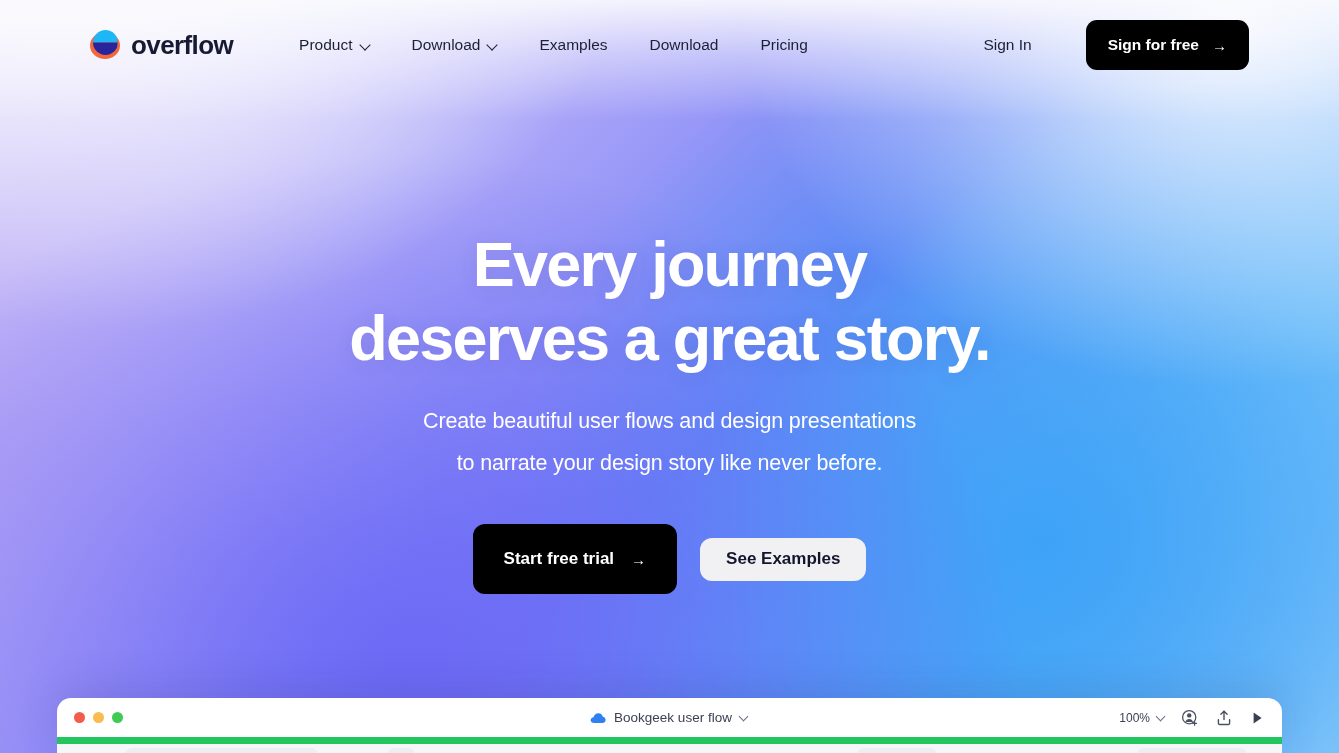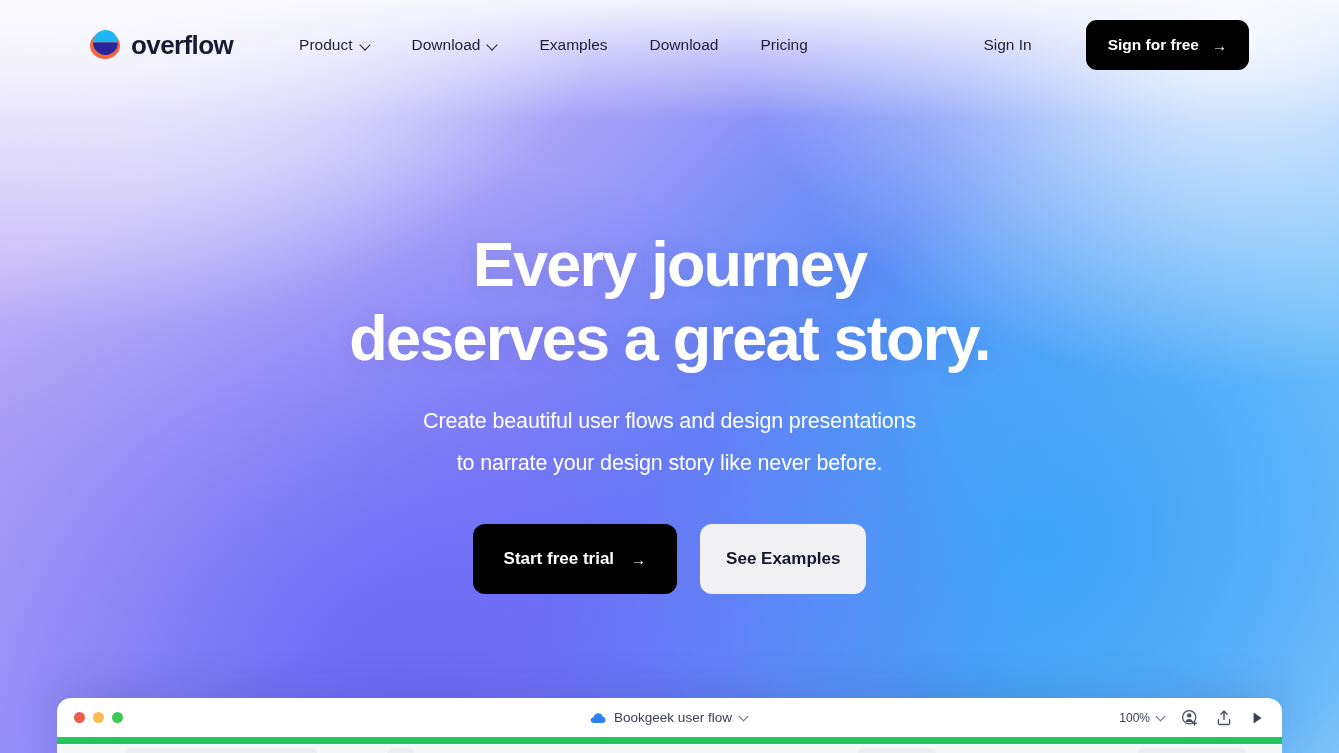--- a/index.html
+++ b/index.html
@@ -216,21 +216,21 @@
     gap: 17px;
     cursor: pointer;
     white-space: nowrap;
   }
 
   .btn-examples {
     background: #f1f1f3;
     color: #13162b;
     border: none;
     border-radius: 12px;
-    height: 70px;
+    height: 43px;
     padding: 0 26px;
     font-family: inherit;
     font-size: 17px;
     font-weight: bold;
     cursor: pointer;
     white-space: nowrap;
   }
 
   
   .app-window {

